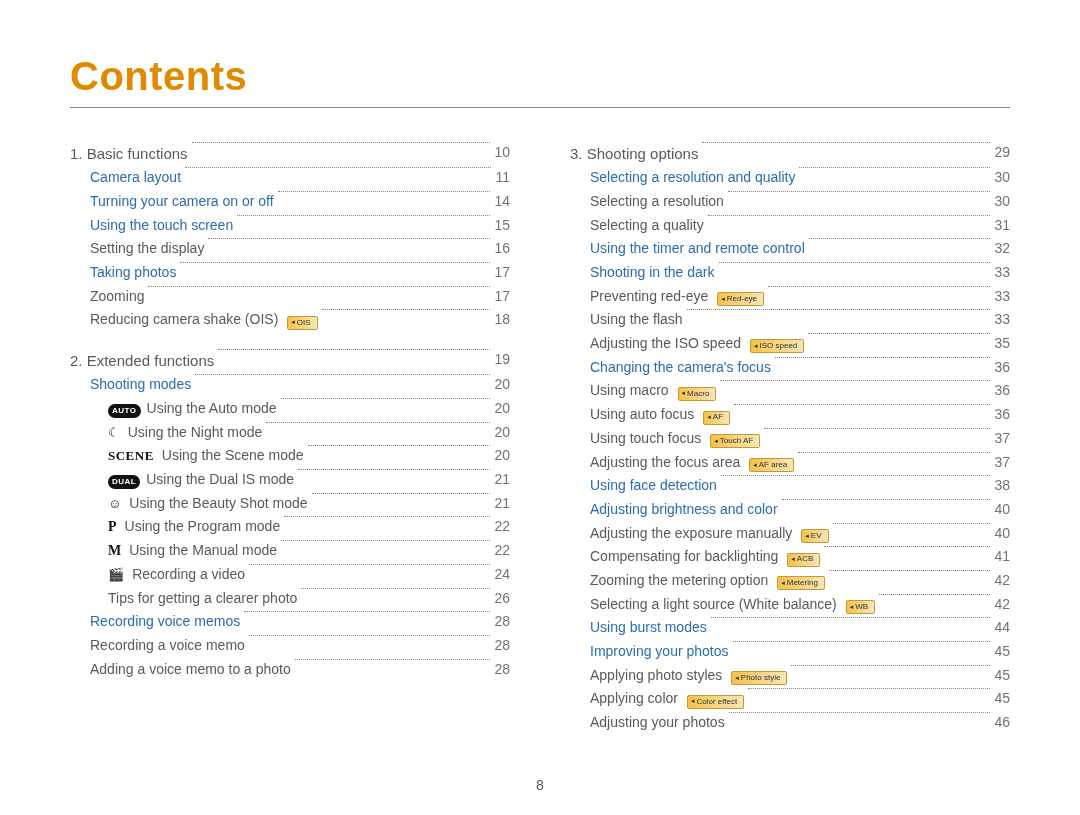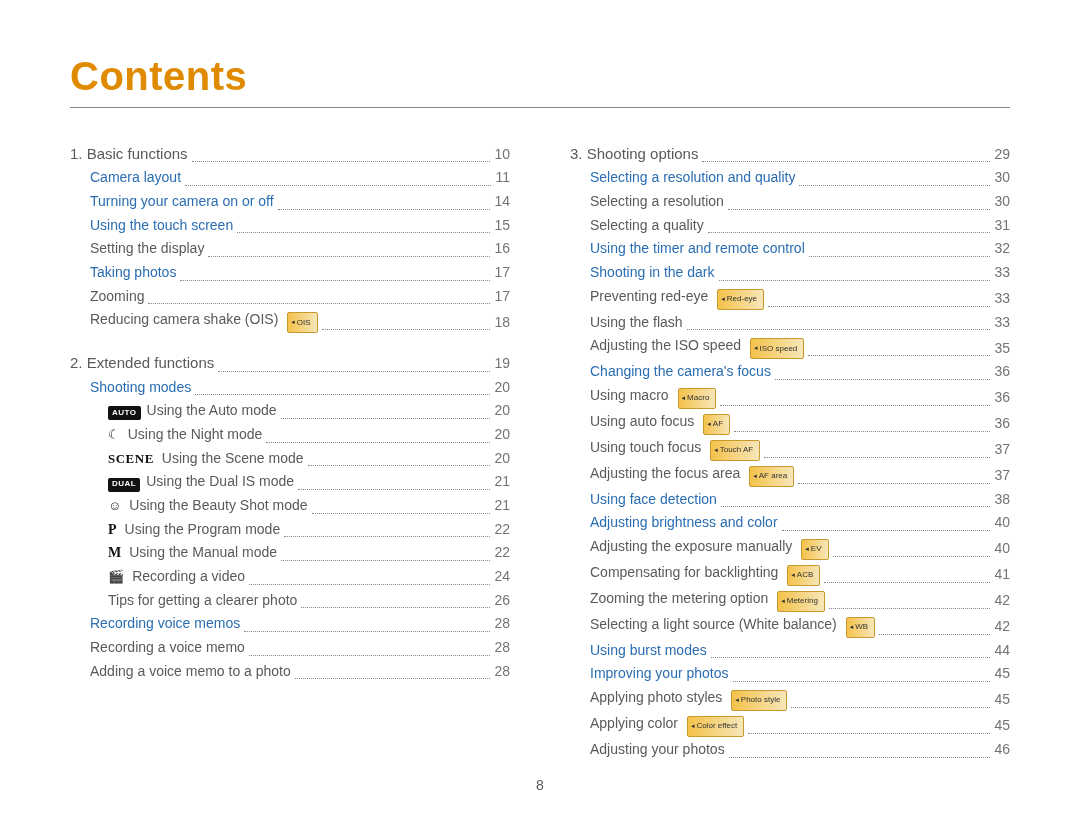--- a/index.html
+++ b/index.html
@@ -21,21 +21,21 @@
     margin-bottom: 34px;
     letter-spacing: 0.5px;
   }
   .columns {
     display: flex;
     gap: 60px;
   }
   .col { flex: 1; }
   .toc-row {
     display: flex;
-    align-items: flex-end;
+    align-items: flex-start;
     font-size: 14px;
     line-height: 1.55;
     white-space: nowrap;
     margin-bottom: 2px;
   }
   .lbl { display: flex; align-items: baseline; gap: 4px; }
   .dots {
     flex: 1;
     border-bottom: 1.5px dotted #888;
     margin: 0 4px 3px 4px;
@@ -52,21 +52,21 @@
     display: inline-flex;
     align-items: center;
     justify-content: center;
     height: 14px;
     min-width: 30px;
     padding: 0 4px;
     background: #111;
     color: #fff;
     font-size: 8px;
     font-weight: bold;
-    border-radius: 2px;
+    border-radius: 7px;
     letter-spacing: 0.5px;
     vertical-align: middle;
     margin-right: 2px;
   }
   .mode-p, .mode-m {
     font-family: Georgia, 'Times New Roman', serif;
     font-weight: bold;
     color: #111;
     font-size: 14px;
     margin-right: 4px;
@@ -80,21 +80,21 @@
     margin-right: 4px;
   }
   .mode-glyph {
     color: #111;
     font-size: 13px;
     margin-right: 4px;
   }
   .badge {
     display: inline-flex;
     align-items: center;
-    height: 21px;
+    height: 14px;
     padding: 0 6px 0 3px;
     background: linear-gradient(to right, #f4c24a, #f7e6b9);
     border: 1px solid #c79a2f;
     border-radius: 2px;
     font-size: 8px;
     color: #333;
     margin-left: 5px;
     vertical-align: middle;
   }
   .badge::before {

